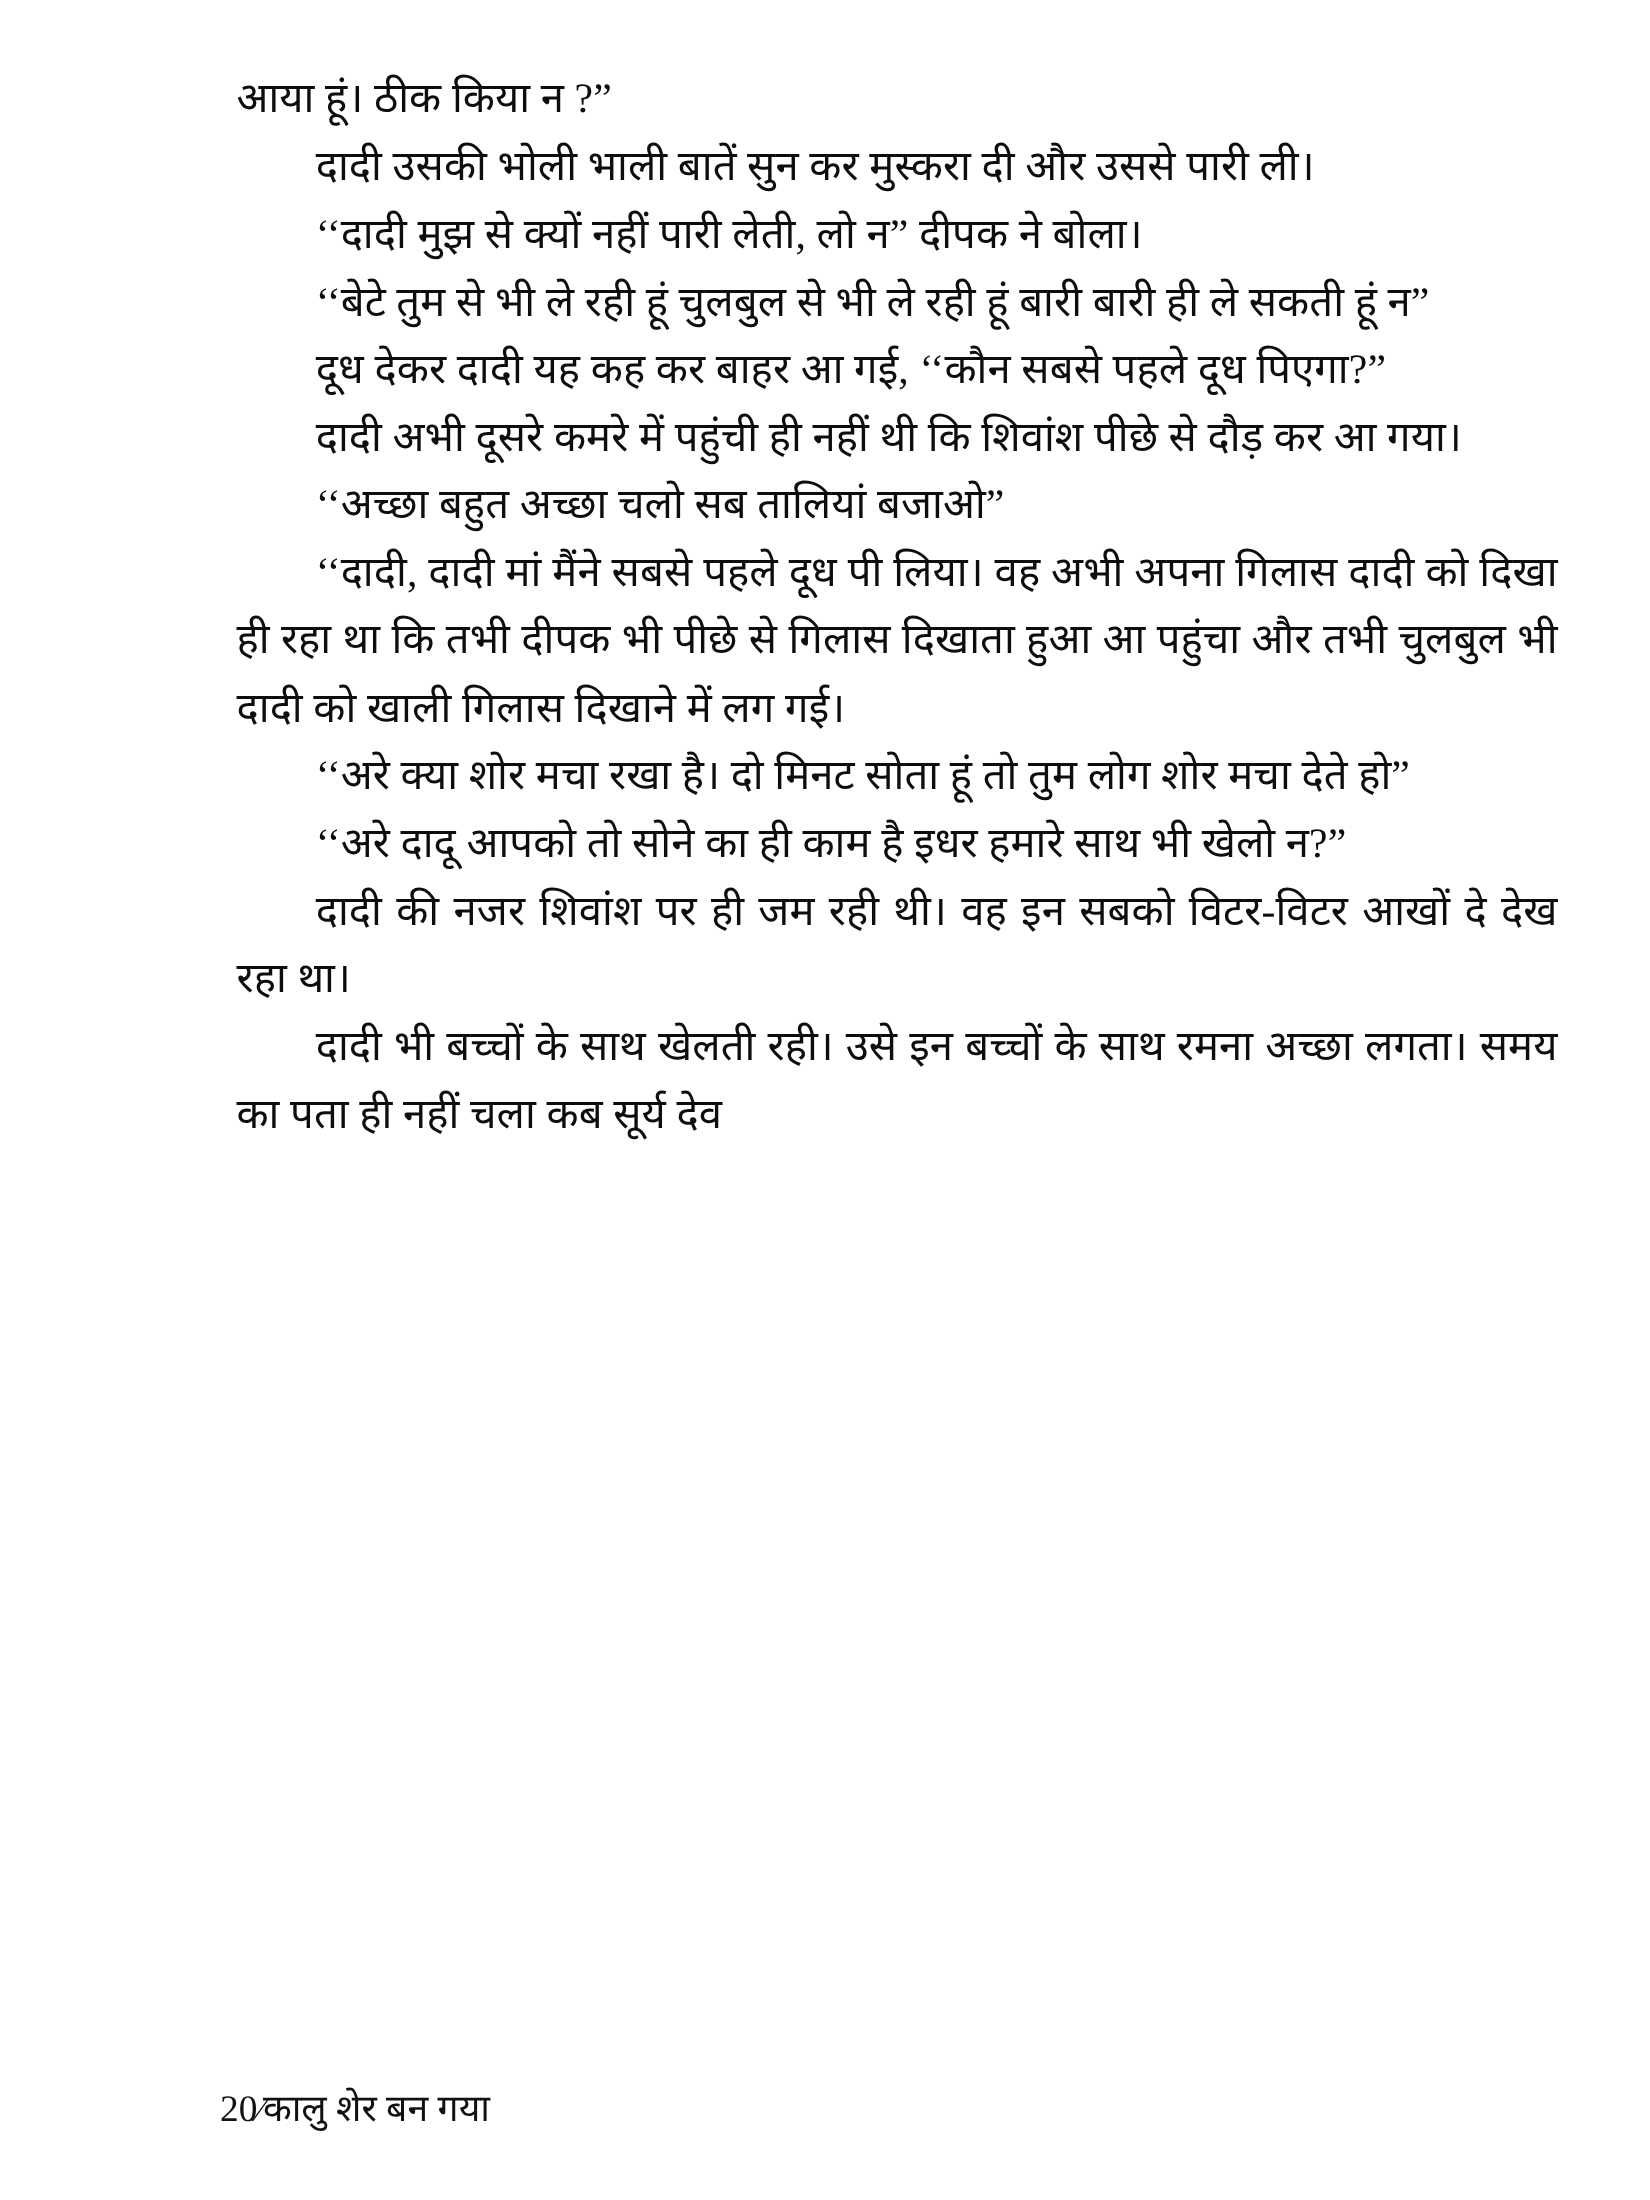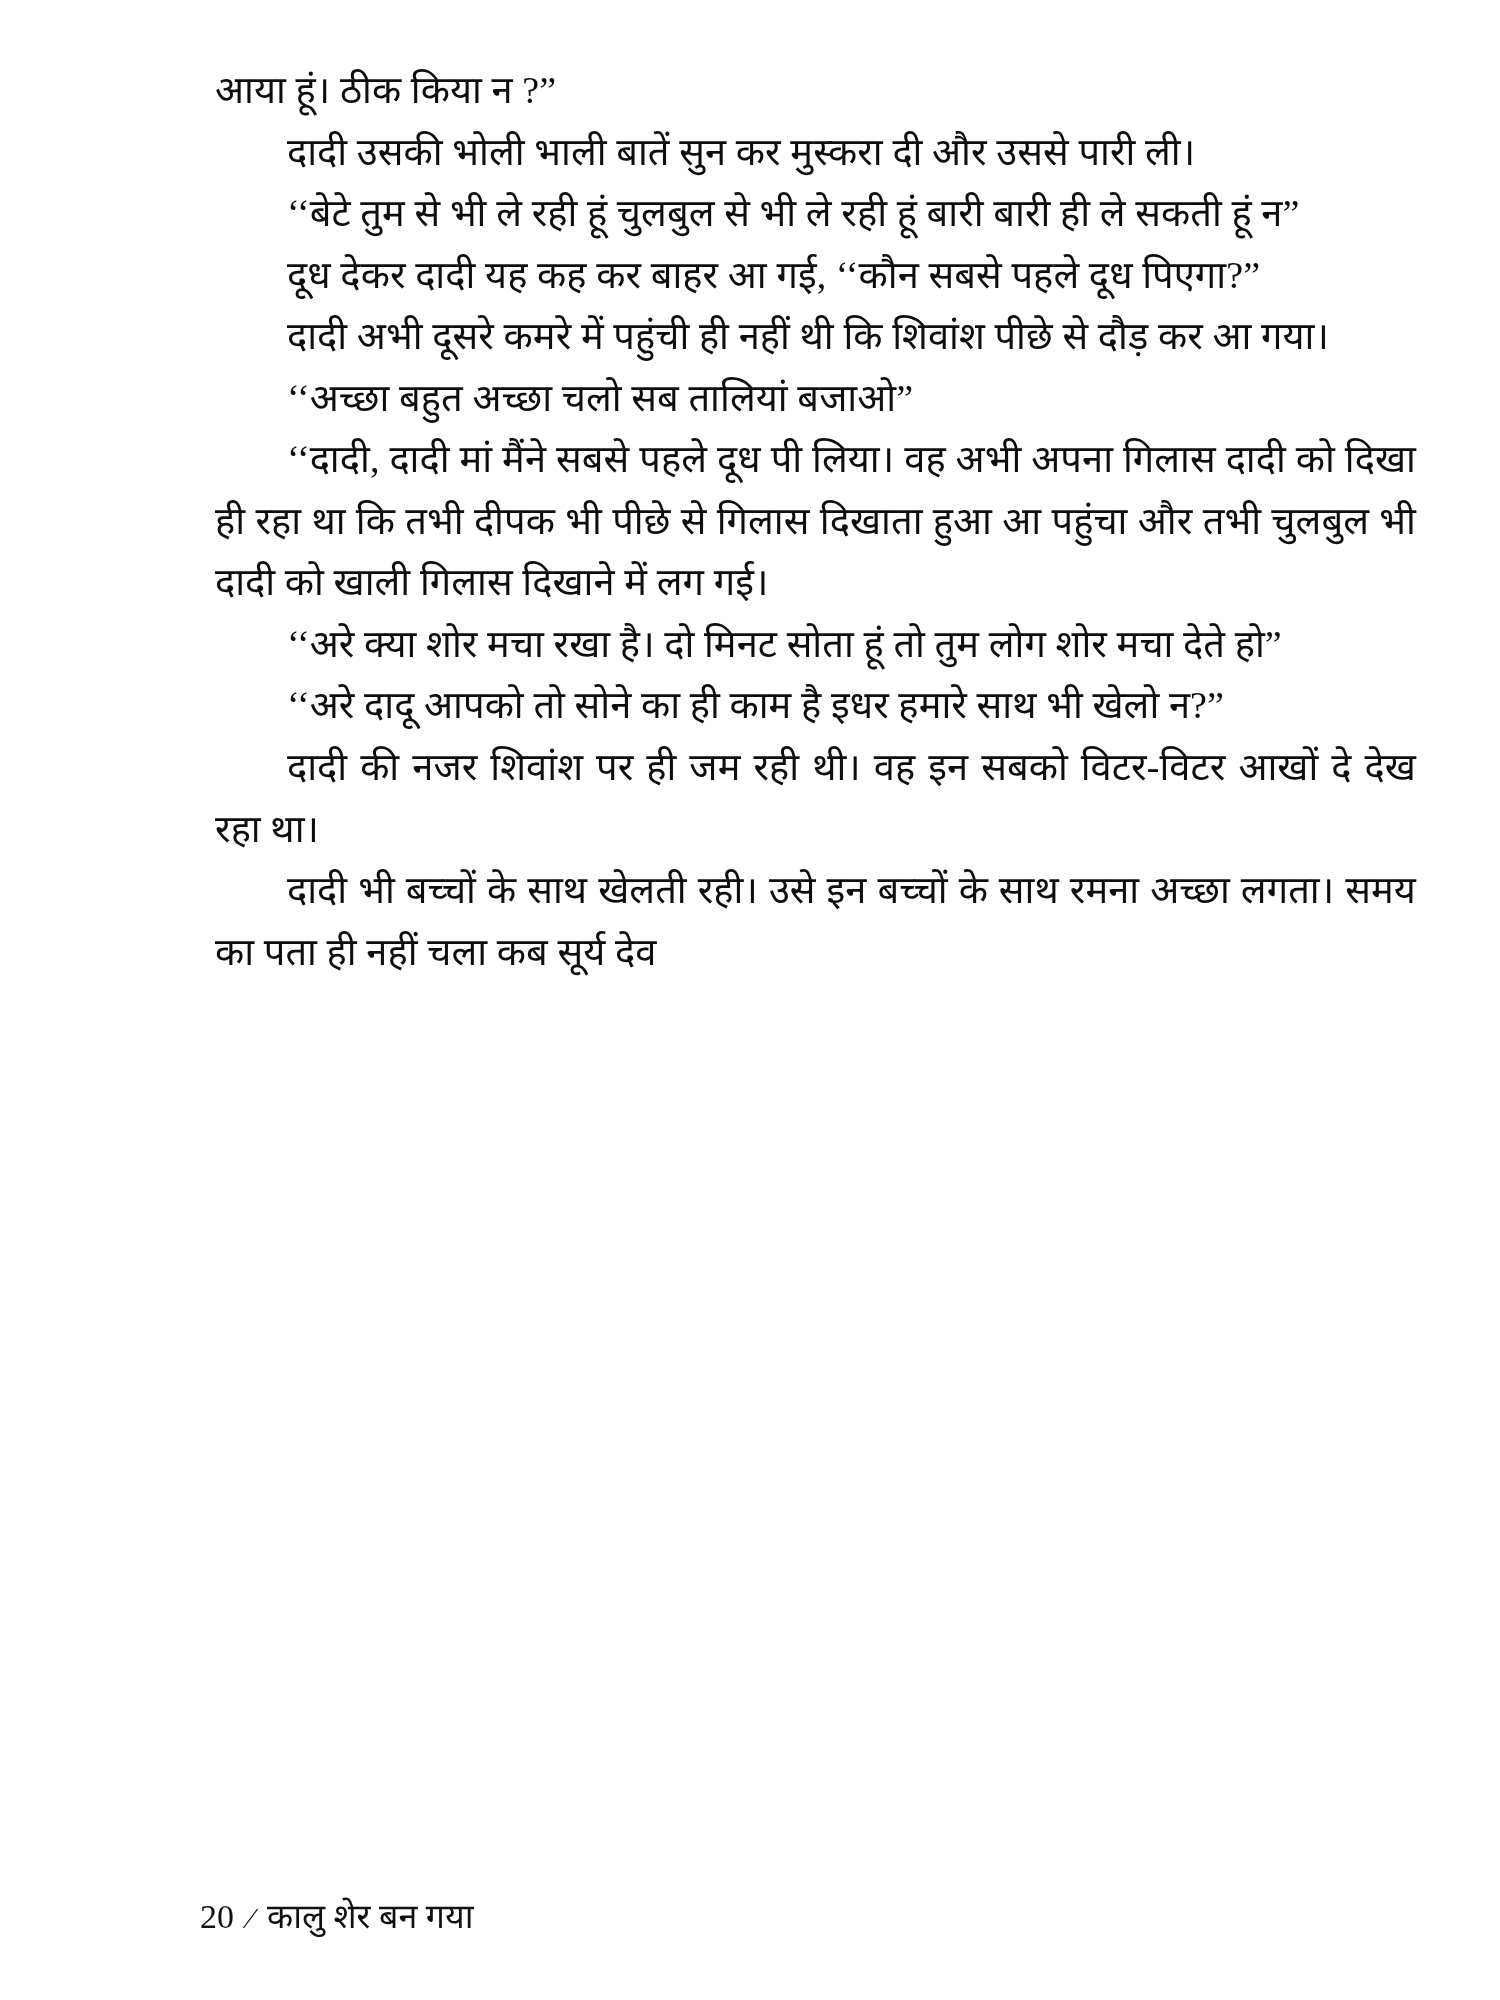--- a/index.html
+++ b/index.html
@@ -39,41 +39,41 @@
     text-indent: 0;
   }
   .footer {
     position: absolute;
     left: 200px;
     bottom: 62px;
     font-size: 34px;
     color: #111;
     display: flex;
     align-items: baseline;
-    gap: 14px;
     font-family: "Liberation Serif", "DejaVu Serif", serif;
   }
   .footer .page-num {
     font-size: 34px;
   }
   .footer .sep {
     font-size: 30px;
   }
   .footer .book-title {
     font-size: 34px;
   }
 </style>
 </head>
 <body>
 
 <div class="page">
 
   <div class="body-text">
     <p class="para no-indent">आया हूं। ठीक किया न ?”</p>
     <p class="para">दादी उसकी भोली भाली बातें सुन कर मुस्करा दी और उससे पारी ली।</p>
+    <p class="para">‘‘दादी मुझ से क्यों नहीं पारी लेती, लो न” दीपक ने बोला।</p>
     <p class="para">‘‘बेटे तुम से भी ले रही हूं चुलबुल से भी ले रही हूं बारी बारी ही ले सकती हूं न”</p>
     <p class="para">दूध देकर दादी यह कह कर बाहर आ गई, ‘‘कौन सबसे पहले दूध पिएगा?”</p>
     <p class="para">दादी अभी दूसरे कमरे में पहुंची ही नहीं थी कि शिवांश पीछे से दौड़ कर आ गया।</p>
     <p class="para">‘‘अच्छा बहुत अच्छा चलो सब तालियां बजाओ”</p>
     <p class="para">‘‘दादी, दादी मां मैंने सबसे पहले दूध पी लिया। वह अभी अपना गिलास दादी को दिखा ही रहा था कि तभी दीपक भी पीछे से गिलास दिखाता हुआ आ पहुंचा और तभी चुलबुल भी दादी को खाली गिलास दिखाने में लग गई।</p>
     <p class="para">‘‘अरे क्या शोर मचा रखा है। दो मिनट सोता हूं तो तुम लोग शोर मचा देते हो”</p>
     <p class="para">‘‘अरे दादू आपको तो सोने का ही काम है इधर हमारे साथ भी खेलो न?”</p>
     <p class="para">दादी की नजर शिवांश पर ही जम रही थी। वह इन सबको विटर-विटर आखों दे देख रहा था।</p>
     <p class="para">दादी भी बच्चों के साथ खेलती रही। उसे इन बच्चों के साथ रमना अच्छा लगता। समय का पता ही नहीं चला कब सूर्य देव</p>
   </div>

